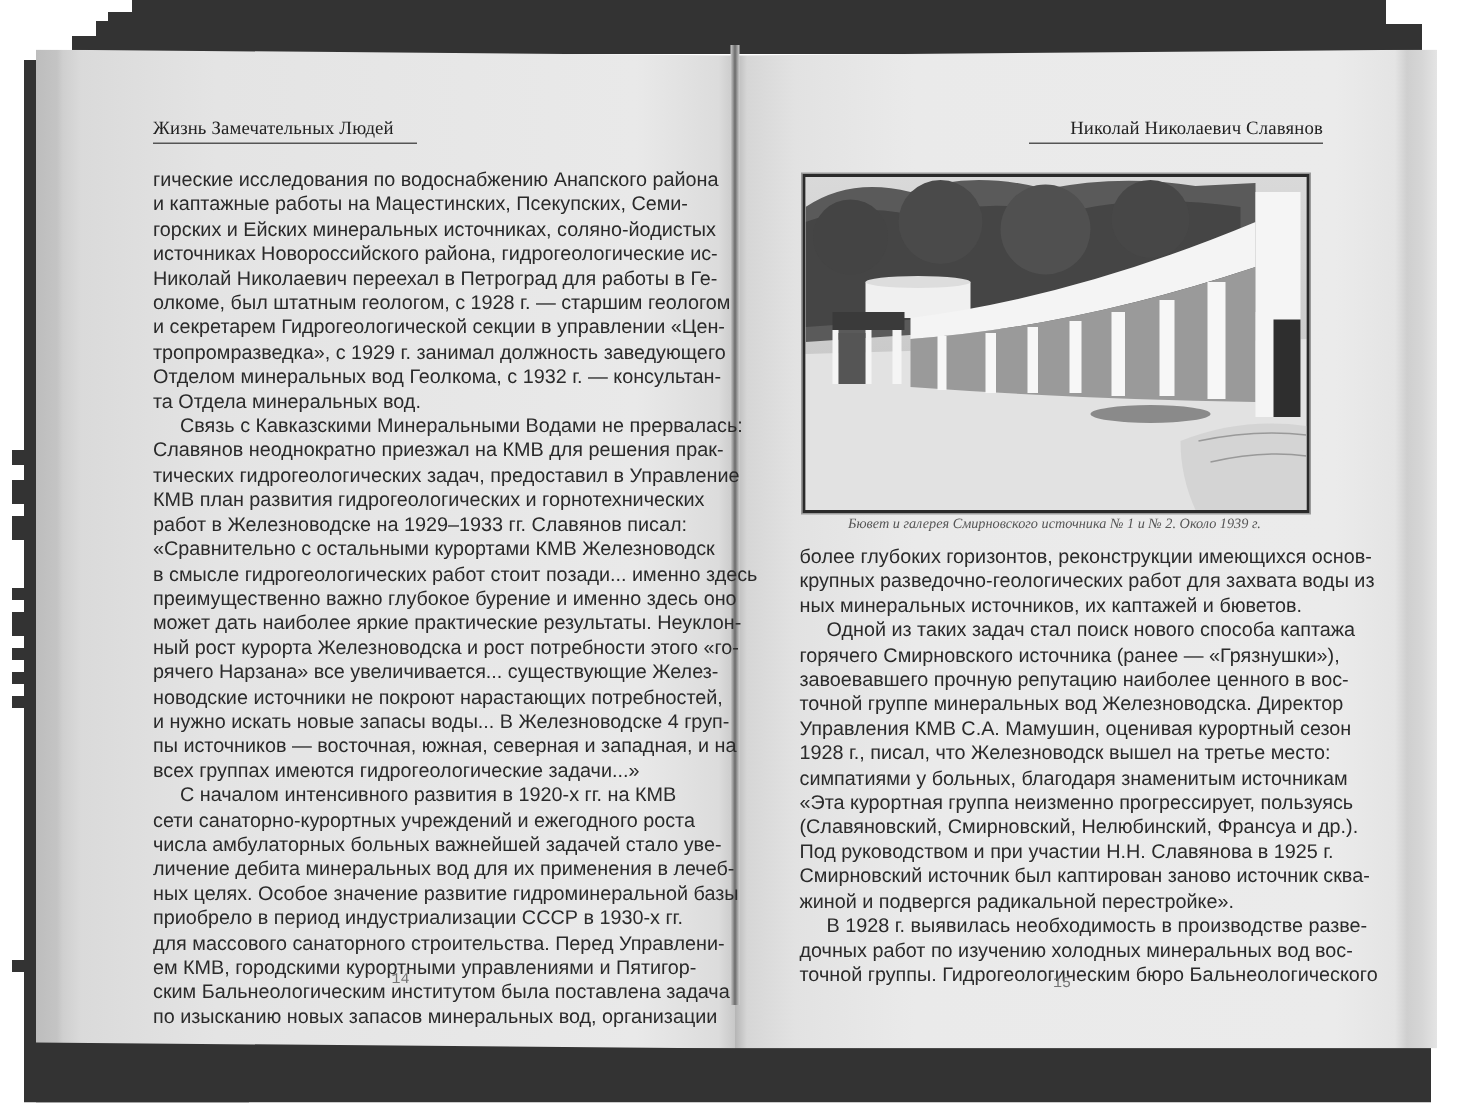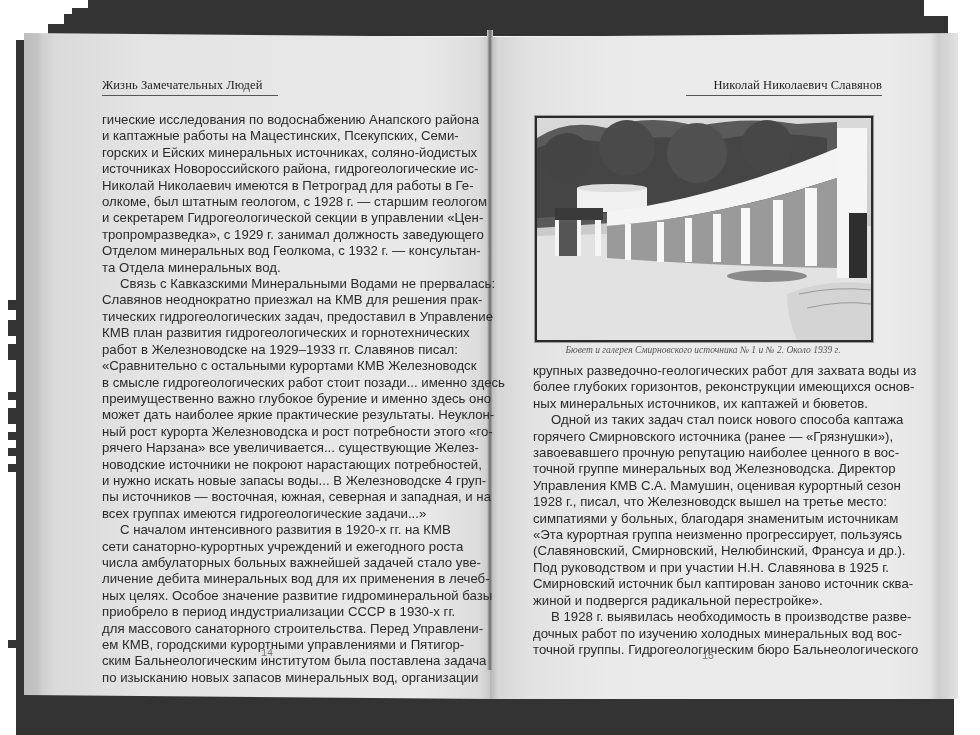--- a/index.html
+++ b/index.html
@@ -89,21 +89,21 @@
 <div class="spine"></div>
 
 <div class="running-head left">Жизнь Замечательных Людей</div>
 <div class="running-head right">Николай Николаевич Славянов</div>
 
 <div class="text left-text" id="left-text">
     <span class="ln">гические исследования по водоснабжению Анапского района</span>
     <span class="ln">и каптажные работы на Мацестинских, Псекупских, Семи-</span>
     <span class="ln">горских и Ейских минеральных источниках, соляно-йодистых</span>
     <span class="ln">источниках Новороссийского района, гидрогеологические ис-</span>
-    <span class="ln">Николай Николаевич имеются в Петроград для работы в Ге-</span>
+    <span class="ln">Николай Николаевич переехал в Петроград для работы в Ге-</span>
     <span class="ln">олкоме, был штатным геологом, с 1928 г. — старшим геологом</span>
     <span class="ln">и секретарем Гидрогеологической секции в управлении «Цен-</span>
     <span class="ln">тропромразведка», с 1929 г. занимал должность заведующего</span>
     <span class="ln">Отделом минеральных вод Геолкома, с 1932 г. — консультан-</span>
     <span class="ln last">та Отдела минеральных вод.</span>
     <span class="ln" style="padding-left: 18px;">Связь с Кавказскими Минеральными Водами не прервалась:</span>
     <span class="ln">Славянов неоднократно приезжал на КМВ для решения прак-</span>
     <span class="ln">тических гидрогеологических задач, предоставил в Управление</span>
     <span class="ln">КМВ план развития гидрогеологических и горнотехнических</span>
     <span class="ln">работ в Железноводске на 1929–1933 гг. Славянов писал:</span>
@@ -122,22 +122,22 @@
     <span class="ln">числа амбулаторных больных важнейшей задачей стало уве-</span>
     <span class="ln">личение дебита минеральных вод для их применения в лечеб-</span>
     <span class="ln">ных целях. Особое значение развитие гидроминеральной базы</span>
     <span class="ln">приобрело в период индустриализации СССР в 1930-х гг.</span>
     <span class="ln">для массового санаторного строительства. Перед Управлени-</span>
     <span class="ln">ем КМВ, городскими курортными управлениями и Пятигор-</span>
     <span class="ln">ским Бальнеологическим институтом была поставлена задача</span>
     <span class="ln">по изысканию новых запасов минеральных вод, организации</span>
   </div>
 <div class="text right-text" id="right-text">
+    <span class="ln">более глубоких горизонтов, реконструкции имеющихся основ-</span>
     <span class="ln">крупных разведочно-геологических работ для захвата воды из</span>
-    <span class="ln">более глубоких горизонтов, реконструкции имеющихся основ-</span>
     <span class="ln last">ных минеральных источников, их каптажей и бюветов.</span>
     <span class="ln" style="padding-left: 18px;">Одной из таких задач стал поиск нового способа каптажа</span>
     <span class="ln">горячего Смирновского источника (ранее — «Грязнушки»),</span>
     <span class="ln">завоевавшего прочную репутацию наиболее ценного в вос-</span>
     <span class="ln">точной группе минеральных вод Железноводска. Директор</span>
     <span class="ln">Управления КМВ С.А. Мамушин, оценивая курортный сезон</span>
     <span class="ln">1928 г., писал, что Железноводск вышел на третье место:</span>
     <span class="ln">симпатиями у больных, благодаря знаменитым источникам</span>
     <span class="ln">«Эта курортная группа неизменно прогрессирует, пользуясь</span>
     <span class="ln">(Славяновский, Смирновский, Нелюбинский, Франсуа и др.).</span>

